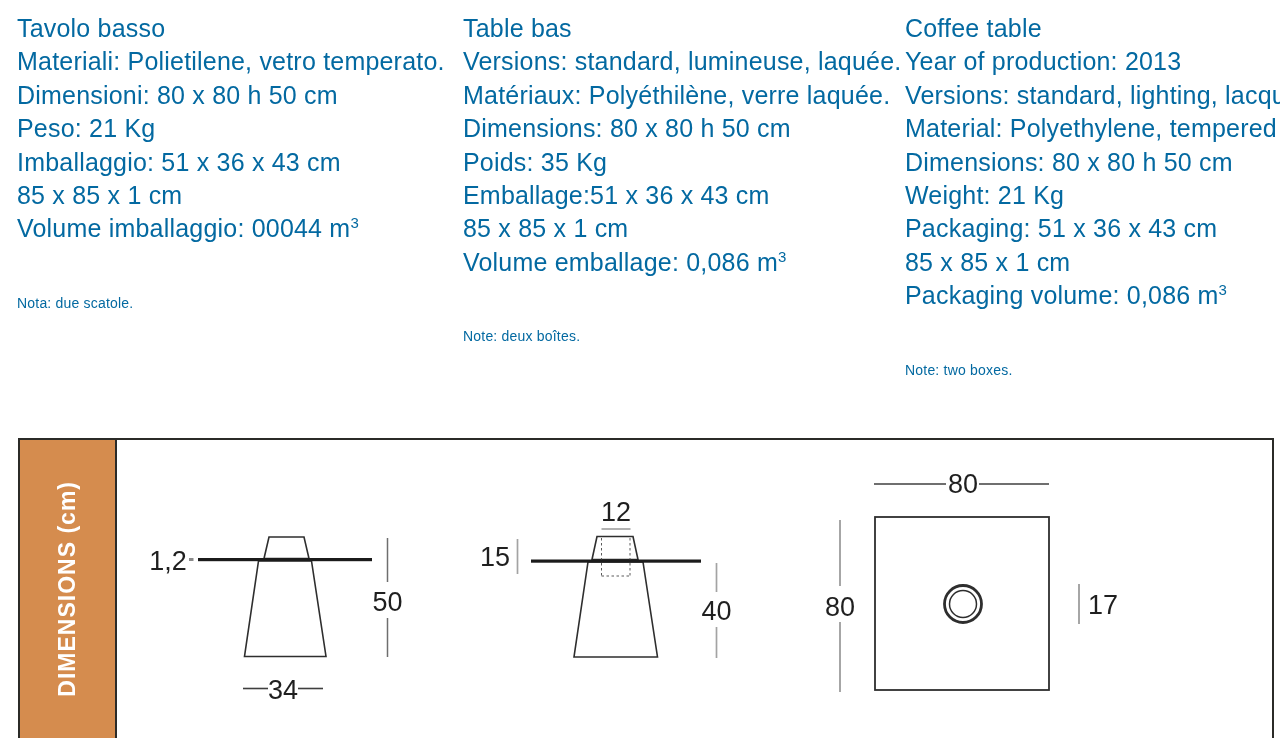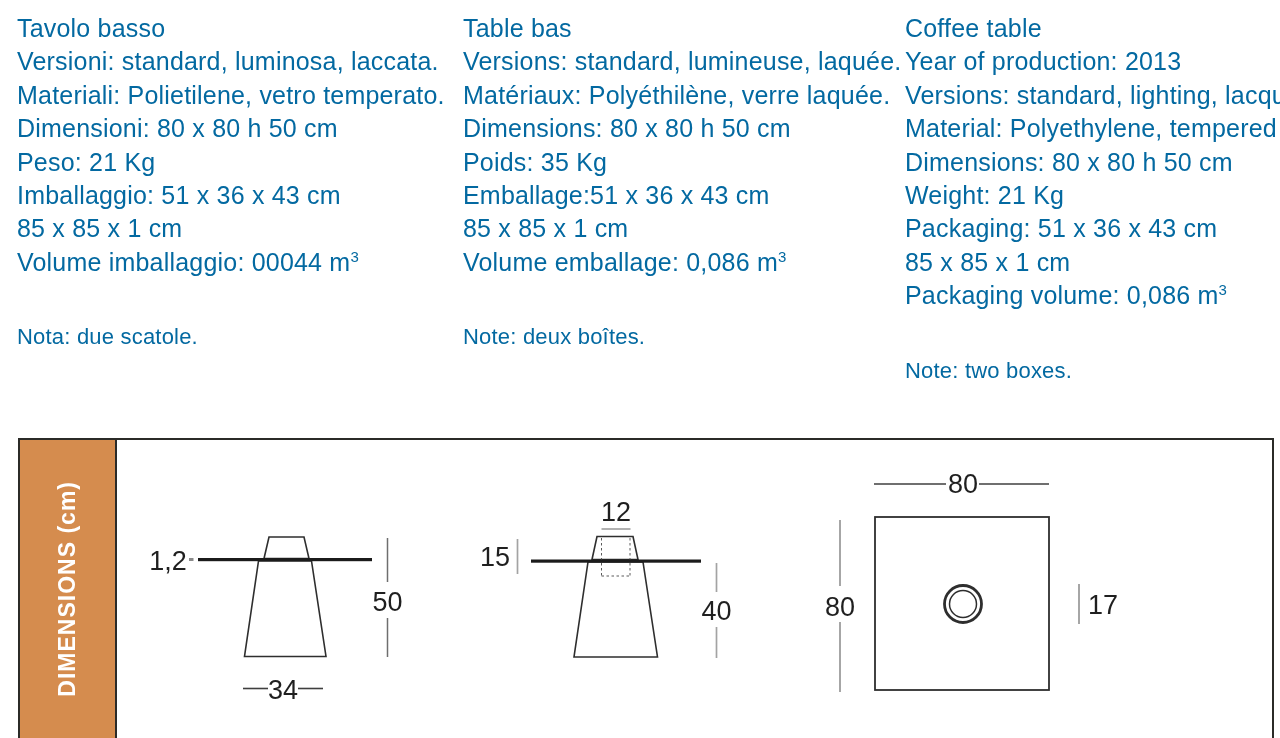--- a/index.html
+++ b/index.html
@@ -20,21 +20,21 @@
     white-space: nowrap;
     font-size: 25px;
     line-height: 33.4px;
     color: #0369a1;
     letter-spacing: 0.2px;
   }
   .spec-col.c1 { left: 17px; }
   .spec-col.c2 { left: 463px; }
   .spec-col.c3 { left: 905px; }
   .spec-line sup { font-size: 15px; vertical-align: super; line-height: 0; }
-  .spec-note { margin-top: 41px; font-size: 22px; }
+  .spec-note { margin-top: 41px; font-size: 14px; }
 
   
   .dims-box {
     position: absolute;
     left: 18px;
     top: 438px;
     width: 1256px;   
     height: 300px;   
     border-top: 2px solid #2b2b28;
     border-left: 2px solid #2b2b28;
@@ -76,21 +76,20 @@
     fill: #1f1f1f;
   }
 </style>
 </head>
 <body>
 
 <div class="page">
 
   <div class="spec-col c1">
     <div class="spec-line">Tavolo basso</div>
-    <div class="spec-line">Versioni: standard, luminosa, laccata.</div>
     <div class="spec-line">Materiali: Polietilene, vetro temperato.</div>
     <div class="spec-line">Dimensioni: 80 x 80 h 50 cm</div>
     <div class="spec-line">Peso: 21 Kg</div>
     <div class="spec-line">Imballaggio: 51 x 36 x 43 cm</div>
     <div class="spec-line">85 x 85 x 1 cm</div>
     <div class="spec-line"><span>Volume imballaggio: 00044 m</span><sup>3</sup></div>
     <div class="spec-note">Nota: due scatole.</div>
   </div>
 
   <div class="spec-col c2">

